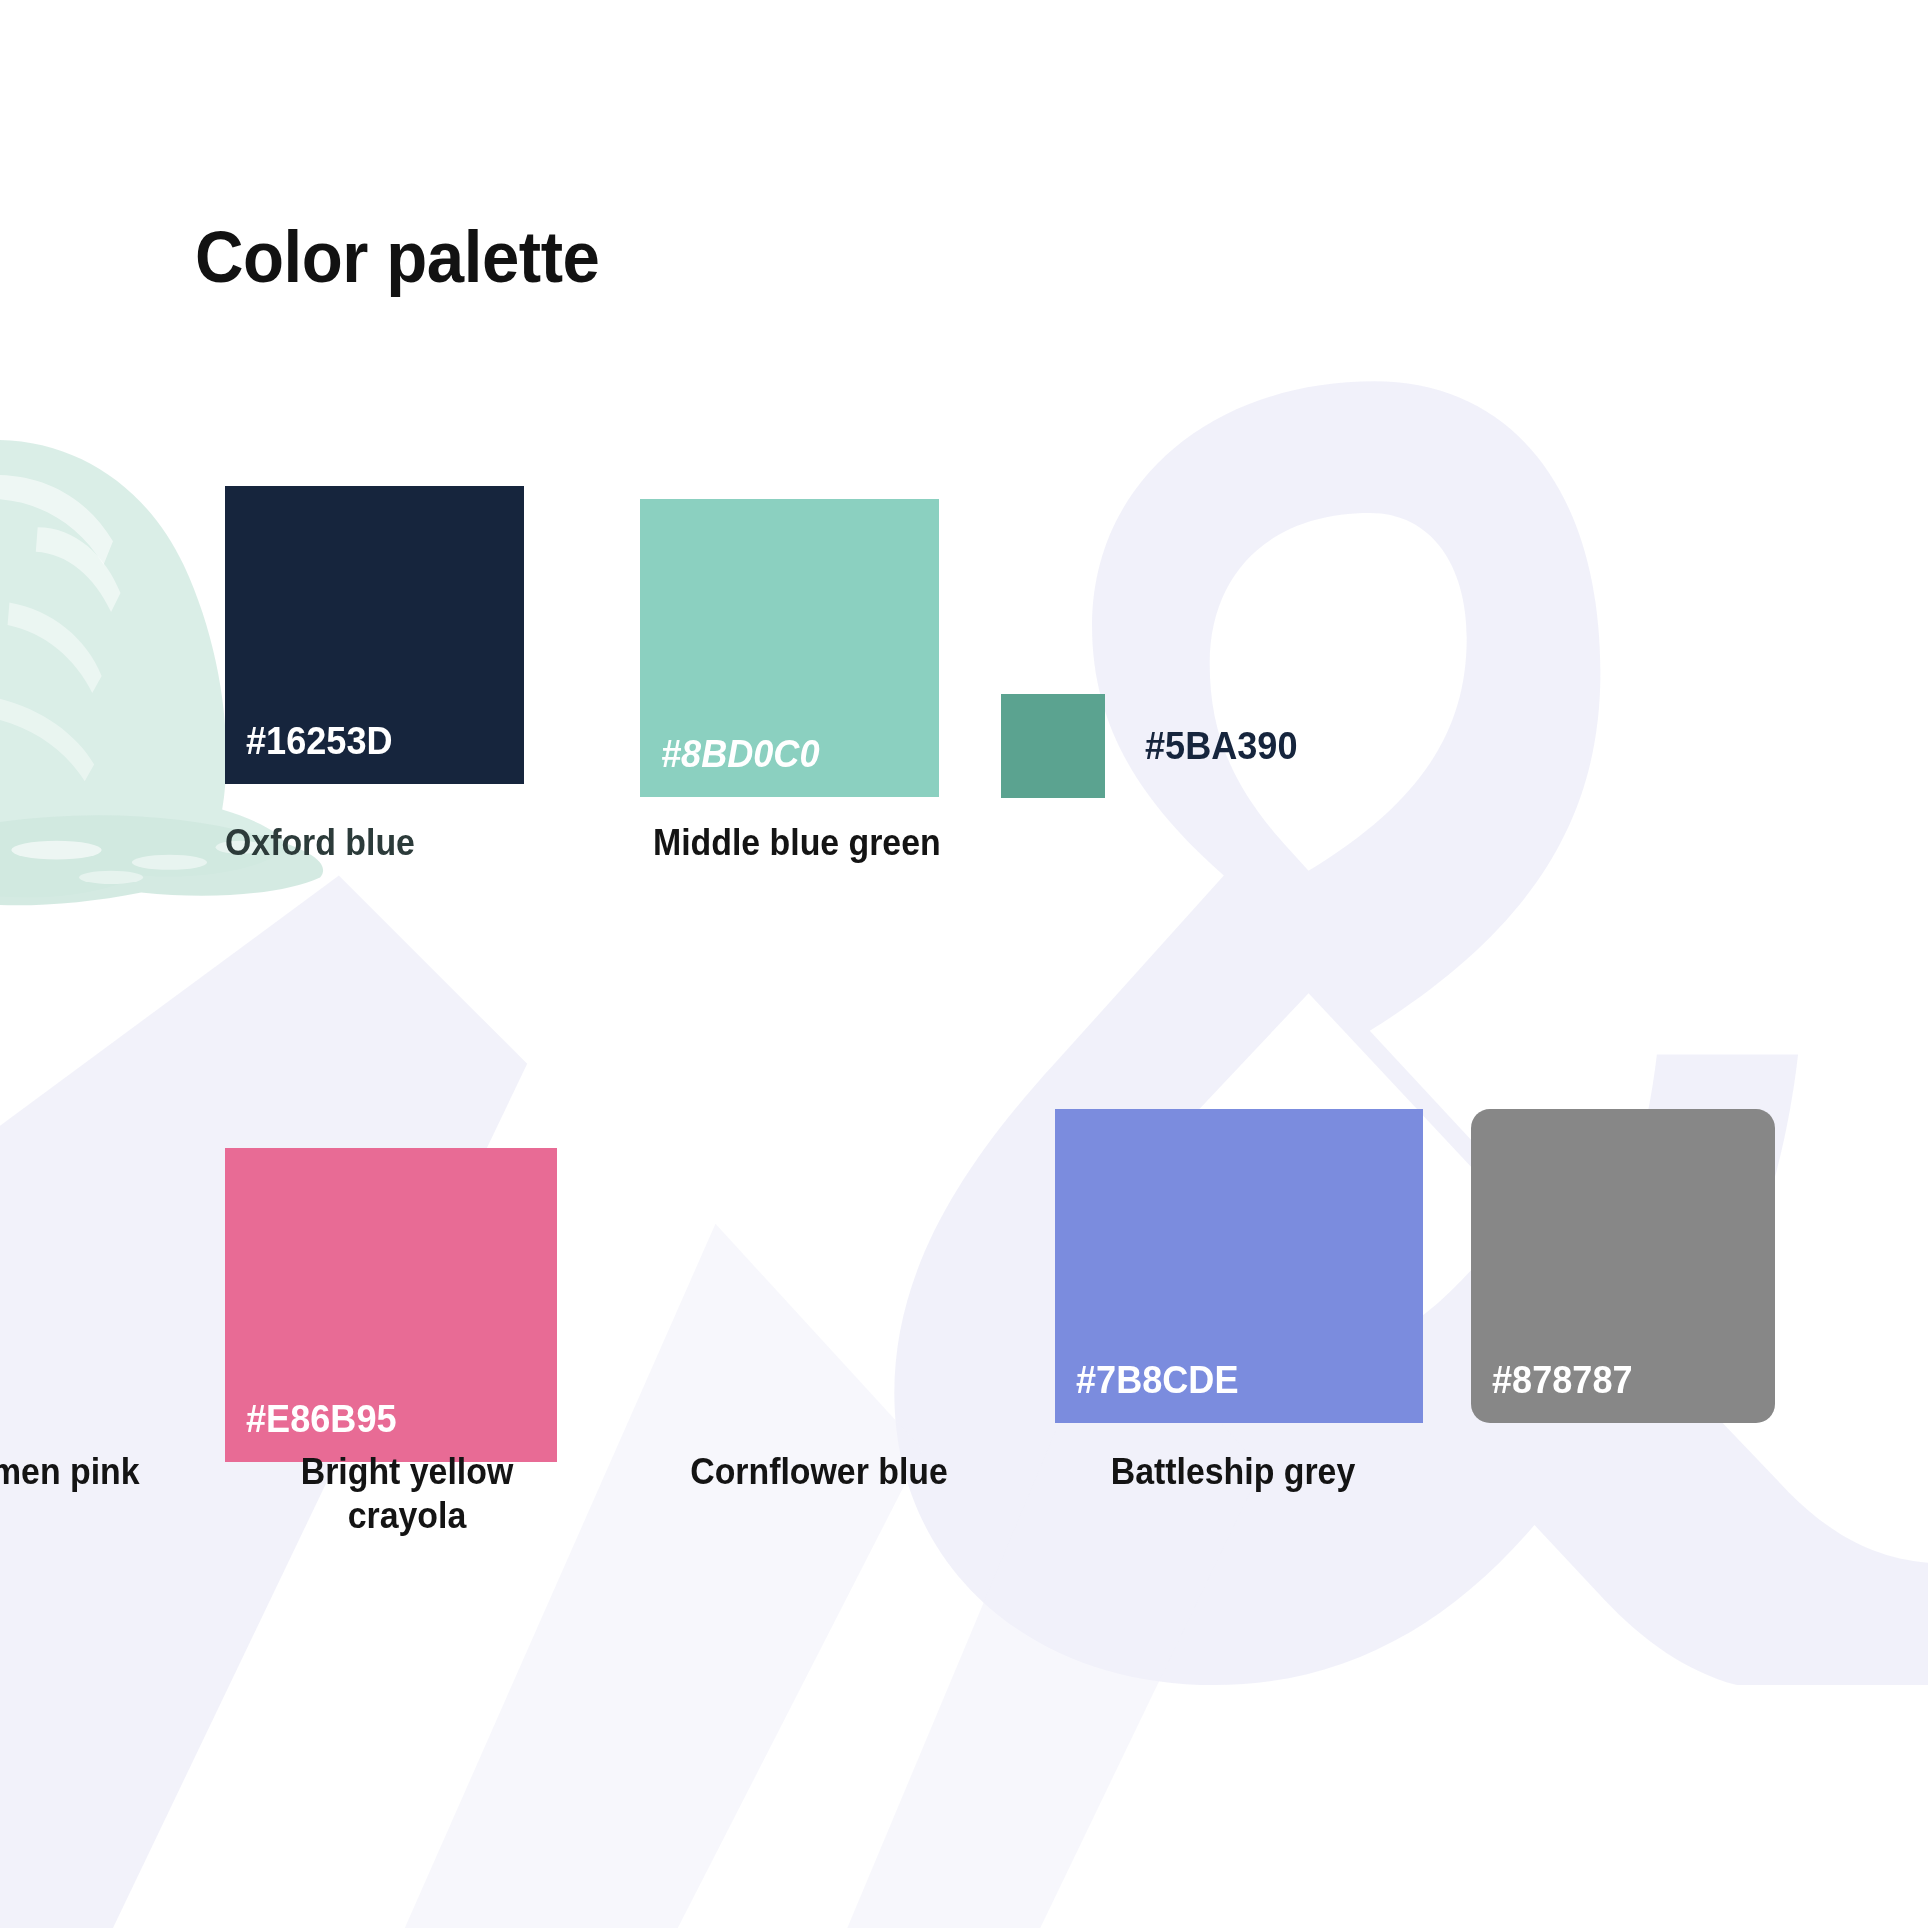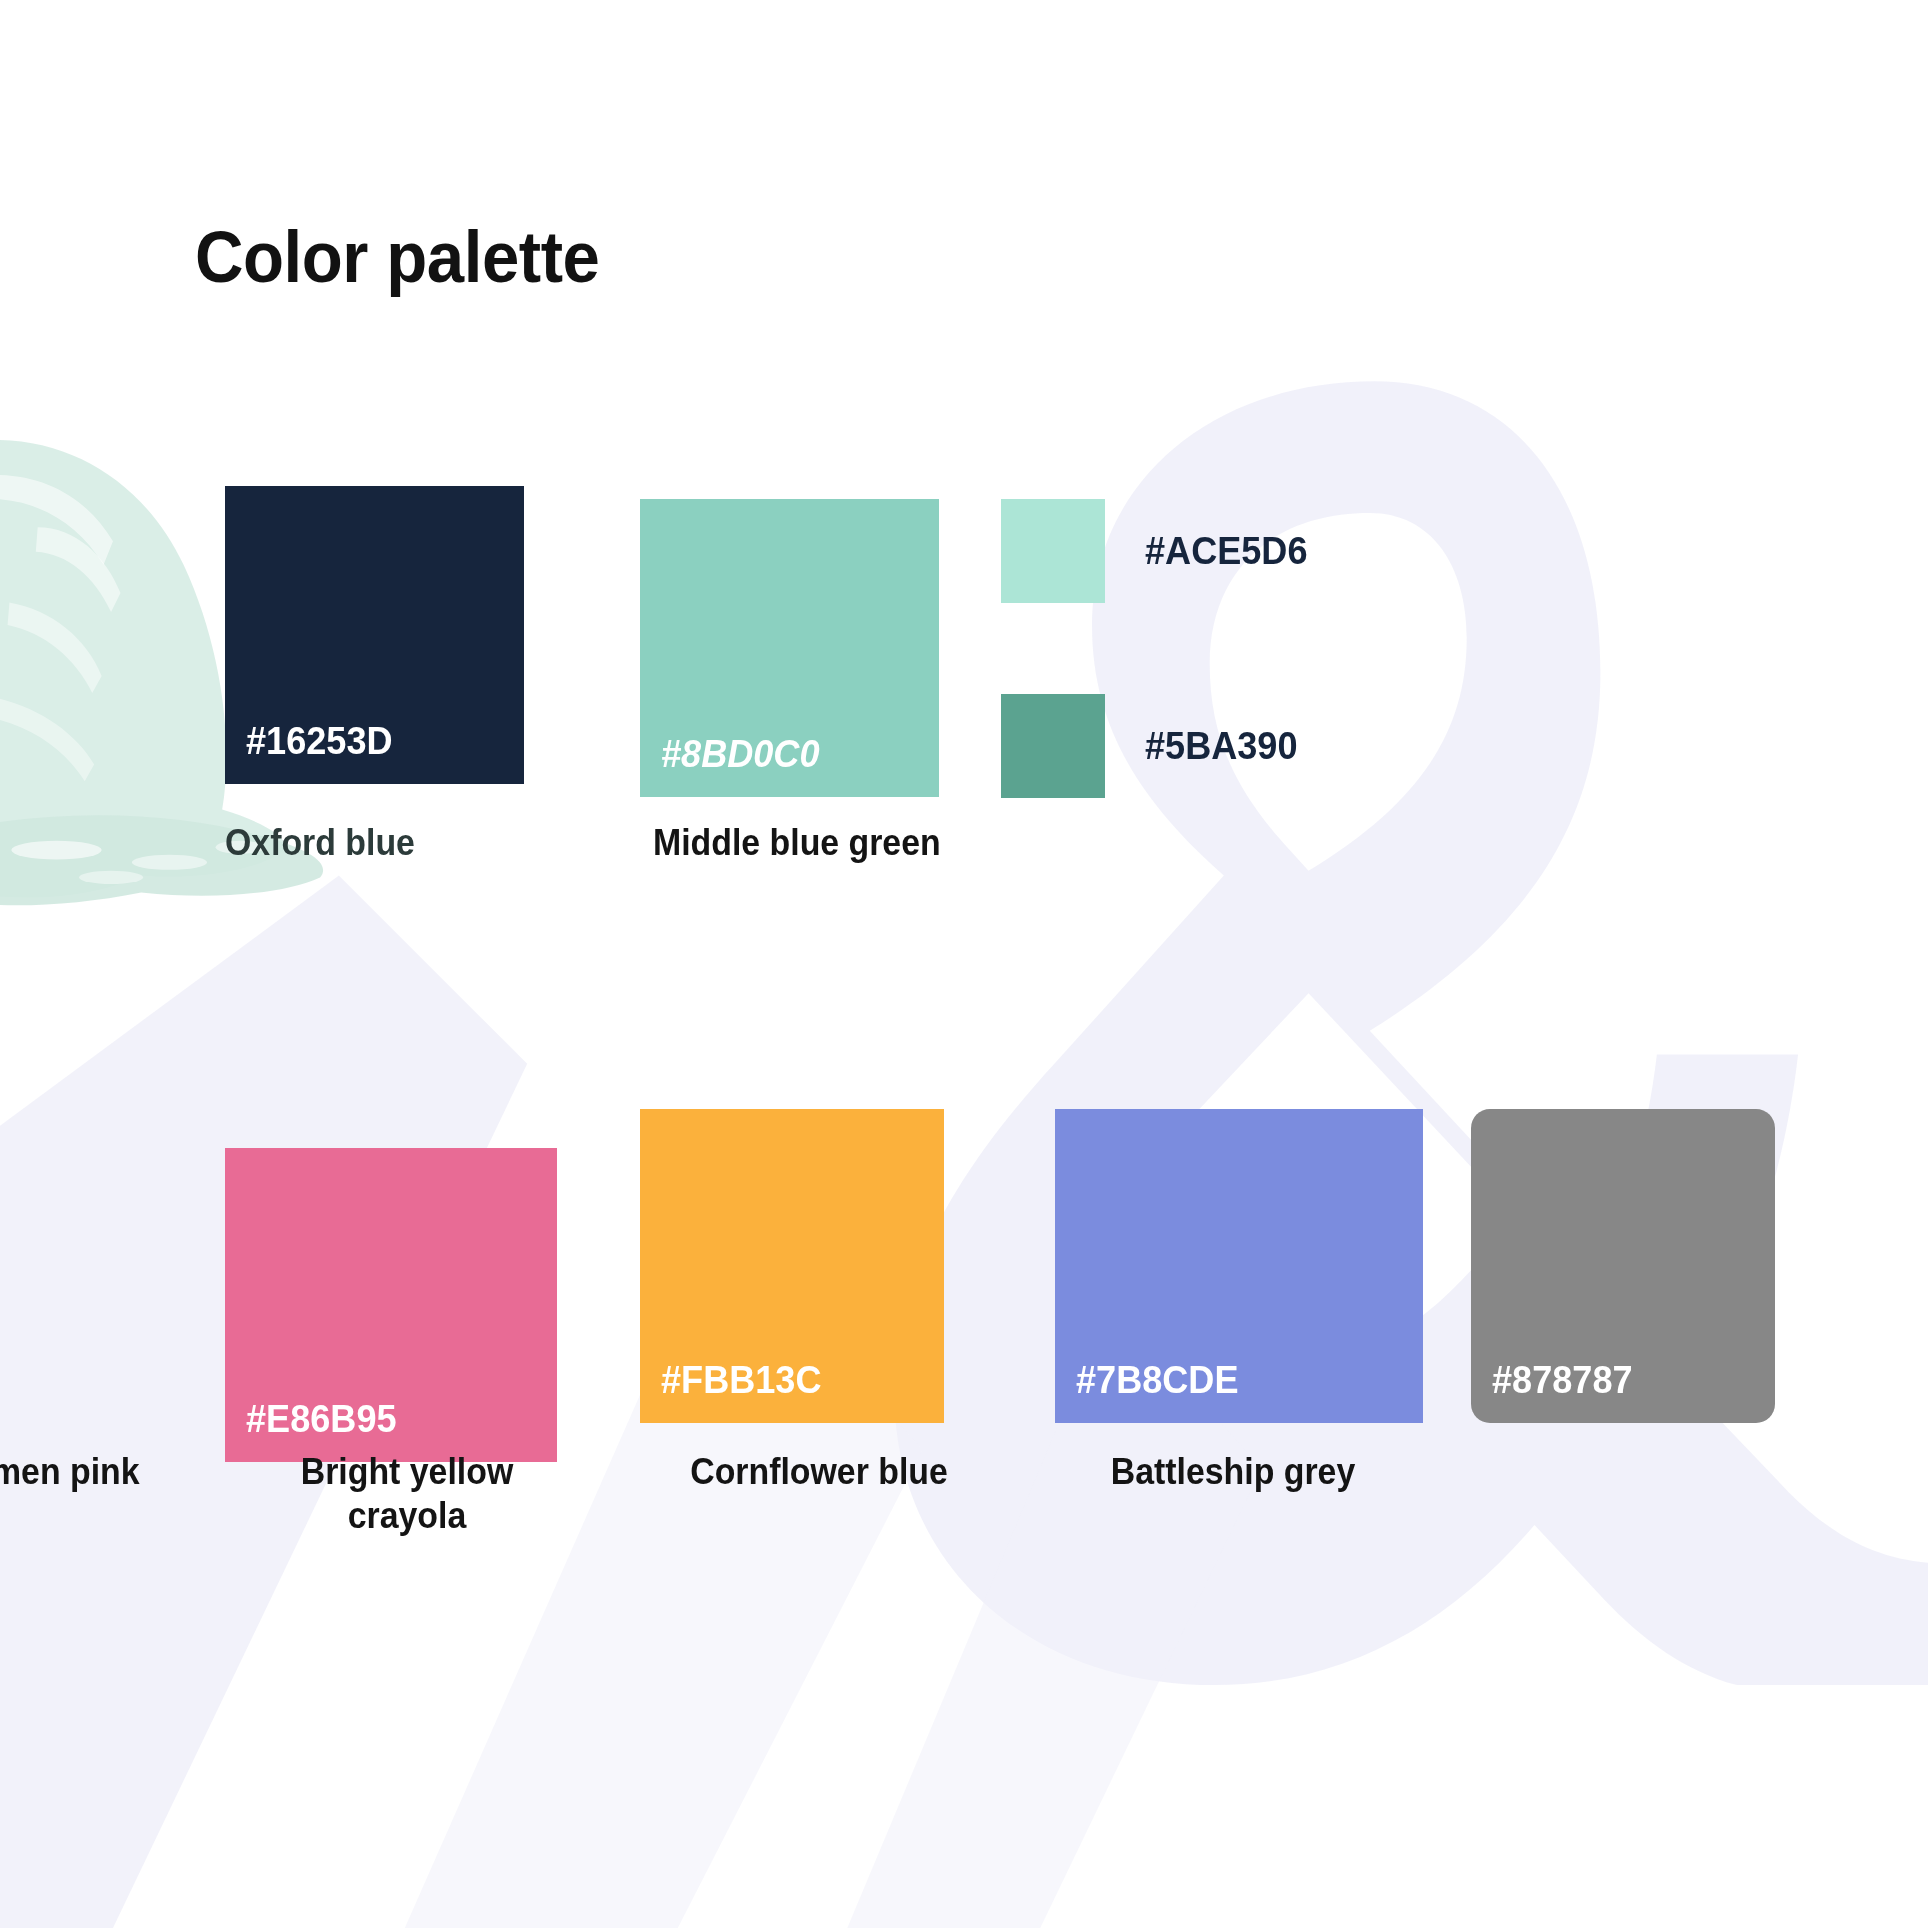--- a/index.html
+++ b/index.html
@@ -175,43 +175,36 @@
   <div class="swatch" id="sw-oxford" style="left:225px; top:486px; width:299px; height:298px; background:#16253D;">
     <span class="hex hex-light">#16253D</span>
   </div>
   <div class="caption oxford left-align" style="left:225px; top:821px; width:320px; text-align:left;">Oxford blue</div>
 
   <div class="swatch" id="sw-mbg" style="left:640px; top:499px; width:299px; height:298px; background:#8BD0C0;font-style:italic;">
     <span class="hex hex-light">#8BD0C0</span>
   </div>
   <div class="caption left-align" style="left:653px; top:821px; width:395px; text-align:left;">Middle blue green</div>
 
-  <div class="mini-row" style="left:1001px; top:499px;">
-    <div class="mini-chip" style="background:#ACE5D6;"></div>
-    <div class="mini-label">#ACE5D6</div>
-  </div>
 
   <div class="mini-row" style="left:1001px; top:694px;text-align:right;">
     <div class="mini-chip" style="background:#5BA390;"></div>
     <div class="mini-label">#5BA390</div>
   </div>
 
   <div class="caption left-align" style="left:-9.4px; top:1450px; width:245px; text-align:left;">men pink</div>
 
   <div class="swatch" id="sw-pink" style="left:225px; top:1148px; width:332px; height:314px; background:#E86B95;">
     <span class="hex hex-light">#E86B95</span>
   </div>
   <div class="caption" style="left:247px; top:1450px; width:320px;">
     <div>Bright yellow</div>
     <div>crayola</div>
   </div>
 
-  <div class="swatch" id="sw-orange" style="left:640px; top:1109px; width:304px; height:314px; background:#FBB13C;">
-    <span class="hex hex-light">#FBB13C</span>
-  </div>
   <div class="caption" style="left:659px; top:1450px; width:320px;">Cornflower blue</div>
 
   <div class="swatch" id="sw-peri" style="left:1055px; top:1109px; width:368px; height:314px; background:#7B8CDE;">
     <span class="hex hex-light">#7B8CDE</span>
   </div>
   <div class="caption" style="left:1073px; top:1450px; width:320px;">Battleship grey</div>
 
   <div class="swatch" id="sw-grey" style="left:1471px; top:1109px; width:304px; height:314px; background:#878787;border-radius:19px;">
     <span class="hex hex-light">#878787</span>
   </div>

